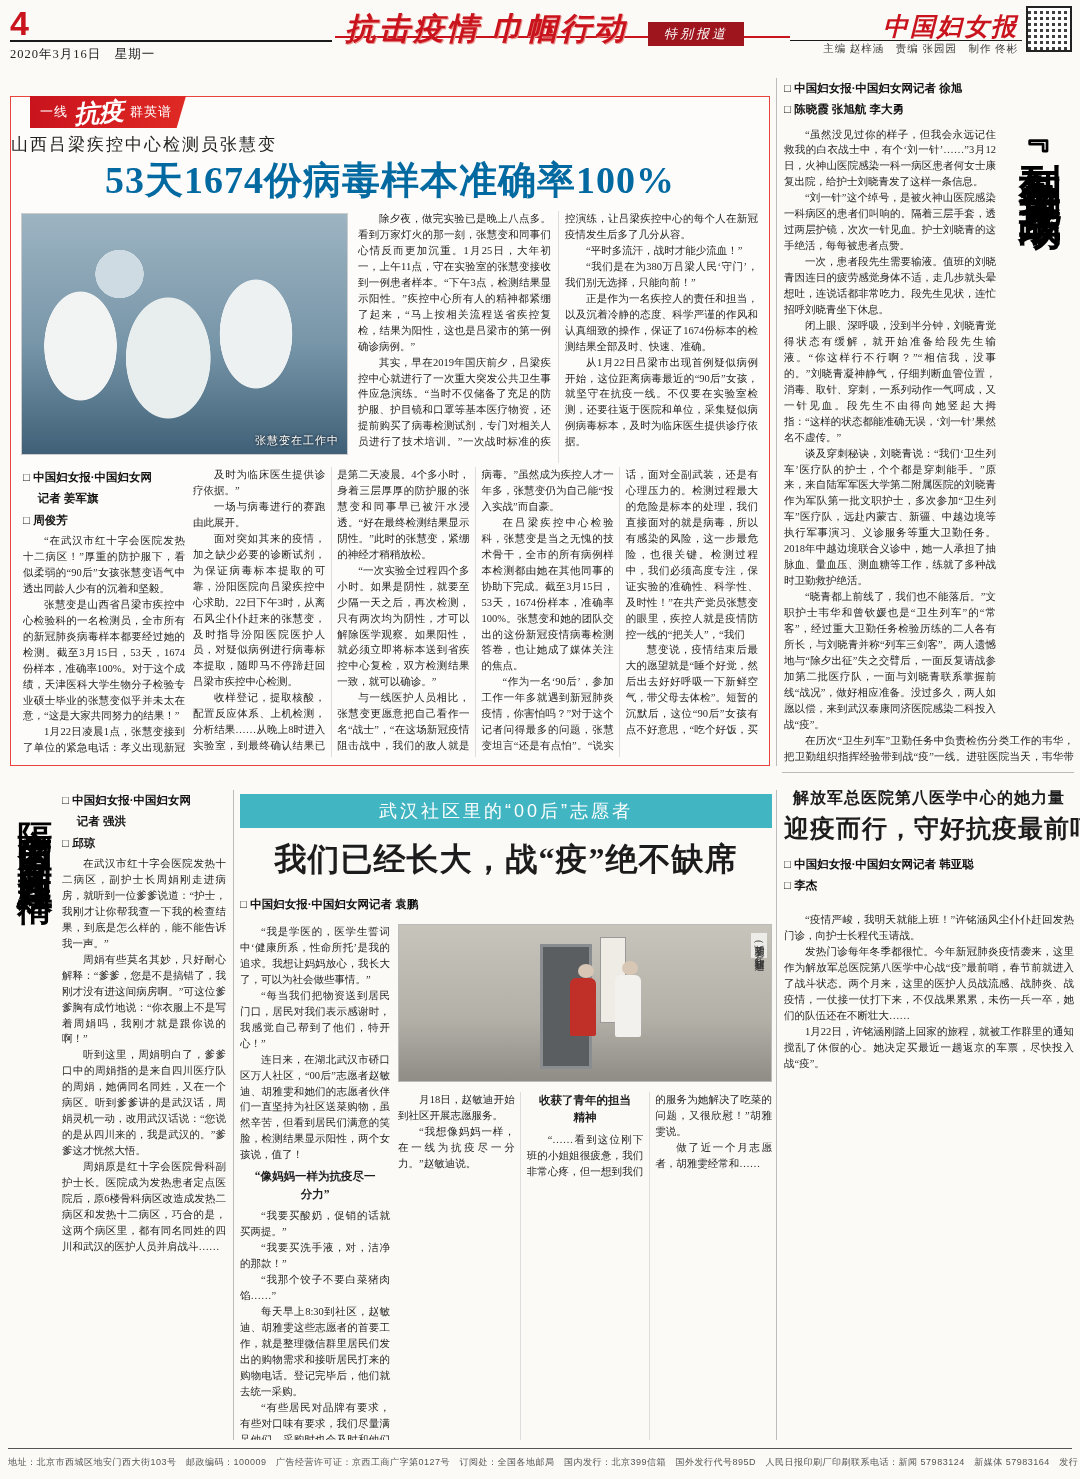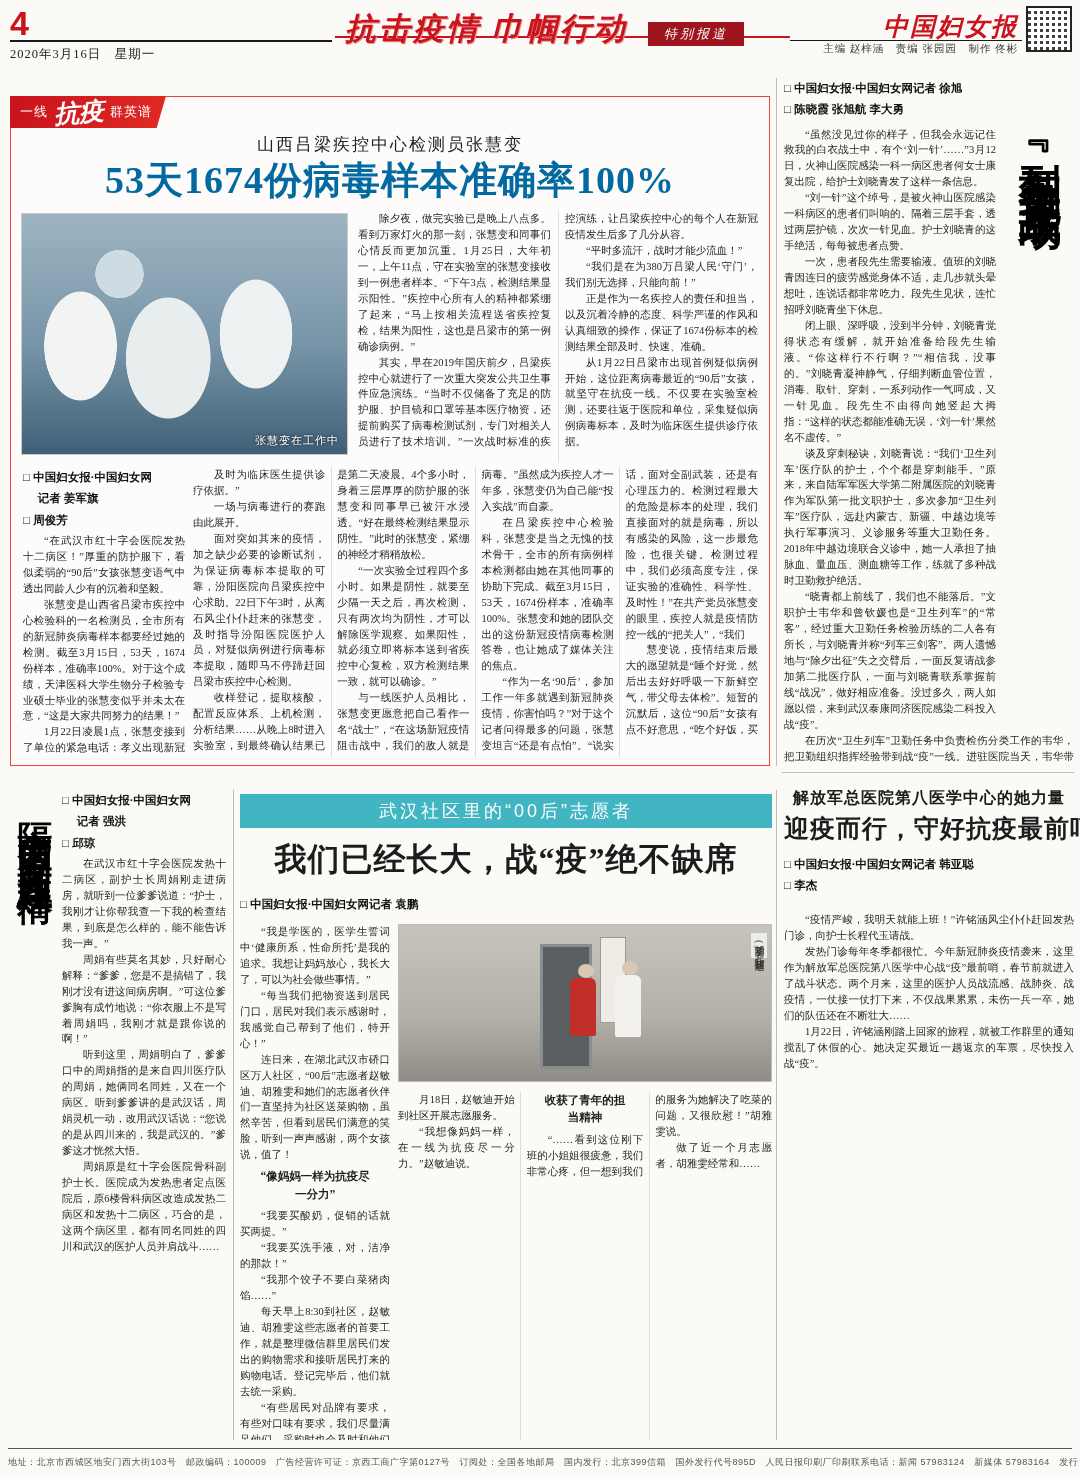--- a/index.html
+++ b/index.html
@@ -22,41 +22,41 @@
   .masthead { color:#c9131d; font-weight:bold; font-style:italic; font-size:25px; letter-spacing:2px; }
   .staff { font-size:10.5px; color:#444; letter-spacing:1px; }
   .qr { width:46px; height:46px; background:
         repeating-linear-gradient(0deg,#222 0 3px,#fff 3px 6px),
         repeating-linear-gradient(90deg,#222 0 3px,#fff 3px 6px);
         background-blend-mode:screen; border:2px solid #222; }
 
   
   .mainbox { border:1px solid #e8433c; background:#fdfcfa; }
   .badge { background:linear-gradient(100deg,#c9131d,#e02a24); color:#fff; display:flex; align-items:center; gap:6px; padding:0 14px 0 10px;
-           clip-path:polygon(0 0,100% 0,94% 100%,0 100%); }
+           clip-path:polygon(0 0,100% 0,94% 100%,0 100%);margin-left:20px; }
   .badge .b1 { font-size:13px; letter-spacing:1px; }
   .badge .script { font-size:25px; font-weight:bold; font-style:italic; transform:rotate(-4deg); }
-  .kicker { text-align:center; font-size:17px; letter-spacing:2px; color:#222; }
+  .kicker { font-size:17px; letter-spacing:2px; color:#222; }
   .headline-xl { text-align:center; font-size:38px; font-weight:bold; letter-spacing:1px; color:#0369a1; white-space:nowrap; }
 
   .photo1 { background:
       radial-gradient(ellipse 60px 90px at 18% 55%, #f2f4f4 0 60%, transparent 61%),
       radial-gradient(ellipse 70px 100px at 45% 60%, #e8edee 0 60%, transparent 61%),
       radial-gradient(ellipse 60px 90px at 72% 50%, #eef1f2 0 60%, transparent 61%),
       radial-gradient(ellipse 40px 40px at 30% 25%, #cfdbe2 0 60%, transparent 61%),
       linear-gradient(180deg,#9db4c2 0%, #7795a8 55%, #3f6077 100%);
       border:1px solid #ccc; }
   .photo-cap { position:absolute; right:8px; bottom:6px; color:#fff; font-size:11px; letter-spacing:1px; text-shadow:0 0 3px #000; }
 
   .byline { font-family:"Liberation Sans",sans-serif; font-size:11.5px; font-weight:bold; color:#111; }
   .byline p { margin:0 0 4px 0; text-indent:0 !important; line-height:1.5; }
 
   .body-text { font-size:10.5px; line-height:1.52; text-align:justify; color:#1f1f1f; overflow:hidden; }
   .body-text p { margin:0; text-indent:2em; }
-  .body-text p.subhead { text-indent:0; text-align:center; font-weight:bold; font-size:11.5px; margin:5px 16px; }
+  .body-text p.subhead { text-indent:0; text-align:center; font-weight:bold; font-size:11.5px; margin:5px 10px; }
   .cols2 { column-count:2; column-gap:14px; column-rule:1px solid #ddd; }
   .cols3 { column-count:3; column-gap:12px; column-rule:1px solid #ddd; }
   .cols4 { column-count:4; column-gap:12px; column-rule:1px solid #ddd; }
 
   .vhead { writing-mode:vertical-rl; font-weight:bold; color:#000; text-align:justify; }
   .vhead-train { font-size:42px; line-height:68px; letter-spacing:4px; float:right; width:70px; height:600px; margin-left:8px; }
   .vhead-sisters { font-size:35px; letter-spacing:6px; }
 
   .tealbar { background:#41b5c2; color:#fff; text-align:center; font-size:18px; letter-spacing:3px; line-height:34px; font-family:"Liberation Sans",sans-serif; }
   .headline-mid { text-align:center; font-size:32px; font-weight:bold; letter-spacing:1px; white-space:nowrap; }
@@ -177,21 +177,21 @@
     </div>
 
   <div class="abs tealbar" style="left:240px;top:794px;width:532px;height:34px;">武汉社区里的“00后”志愿者</div>
   <div class="abs headline-mid" style="left:240px;top:838px;width:532px;">我们已经长大，战“疫”绝不缺席</div>
   <div class="abs byline" style="left:240px;top:896px;width:300px;">
       <p>□ 中国妇女报·中国妇女网记者 袁鹏</p>
     </div>
   <div class="abs body-text" style="left:240px;top:924px;width:150px;height:516px;">
       <p>“我是学医的，医学生誓词中‘健康所系，性命所托’是我的追求。我想让妈妈放心，我长大了，可以为社会做些事情。”</p>
       <p>“每当我们把物资送到居民门口，居民对我们表示感谢时，我感觉自己帮到了他们，特开心！”</p>
-      <p>连日来，在湖北武汉市硚口区万人社区，“00后”志愿者赵敏迪、胡雅雯和她们的志愿者伙伴们一直坚持为社区送菜购物，虽然辛苦，但看到居民们满意的笑脸，听到一声声感谢，两个女孩说，值了！</p>
+      <p>连日来，在湖北武汉市硚口区万人社区，“00后”志愿者赵敏迪、胡雅雯和她们的志愿者伙伴们一直坚持为社区送菜购物，虽然辛苦，但看到居民们满意的笑脸，检测结果显示阳性，两个女孩说，值了！</p>
       <p class="subhead">“像妈妈一样为抗疫尽一分力”</p>
       <p>“我要买酸奶，促销的话就买两提。”</p>
       <p>“我要买洗手液，对，洁净的那款！”</p>
       <p>“我那个饺子不要白菜猪肉馅……”</p>
       <p>每天早上8:30到社区，赵敏迪、胡雅雯这些志愿者的首要工作，就是整理微信群里居民们发出的购物需求和接听居民打来的购物电话。登记完毕后，他们就去统一采购。</p>
       <p>“有些居民对品牌有要求，有些对口味有要求，我们尽量满足他们，采购时也会及时和他们沟通。”赵敏迪告诉中国妇女报·中国妇女网记者。</p>
     </div>
 
   <div class="abs photo2" style="left:398px;top:924px;width:374px;height:158px;">
     <div class="p2-door"></div>

